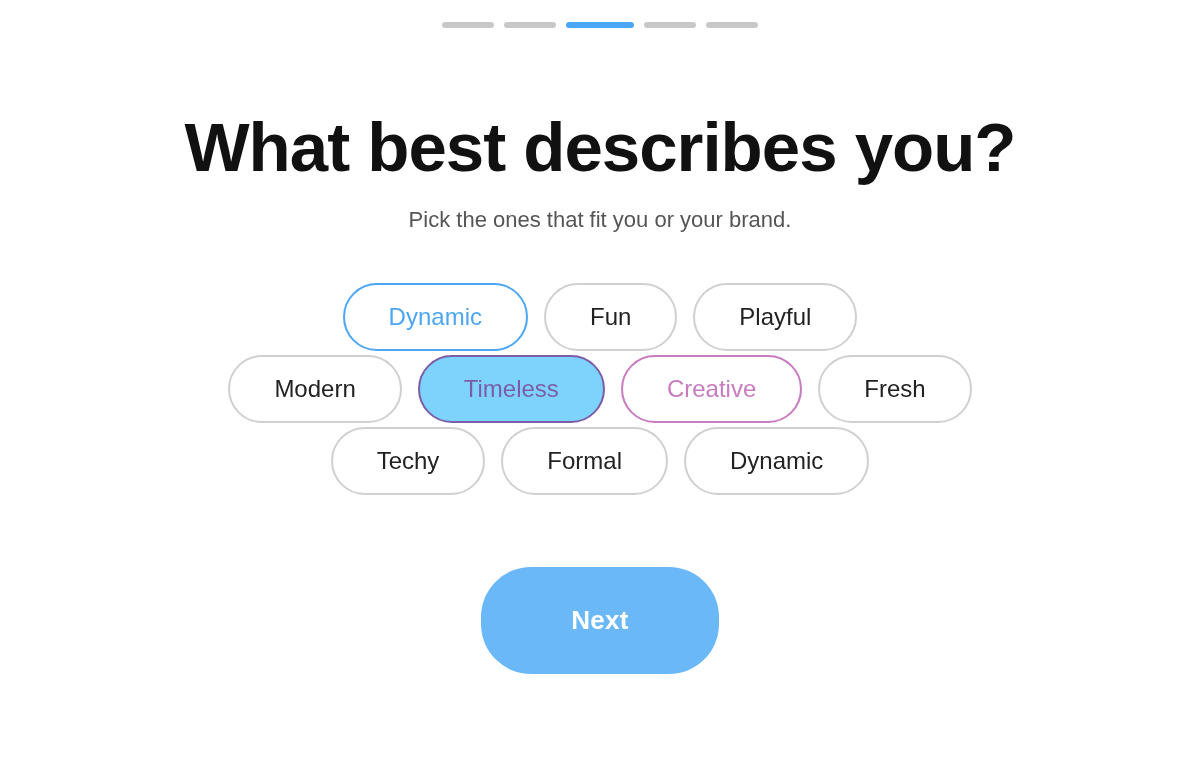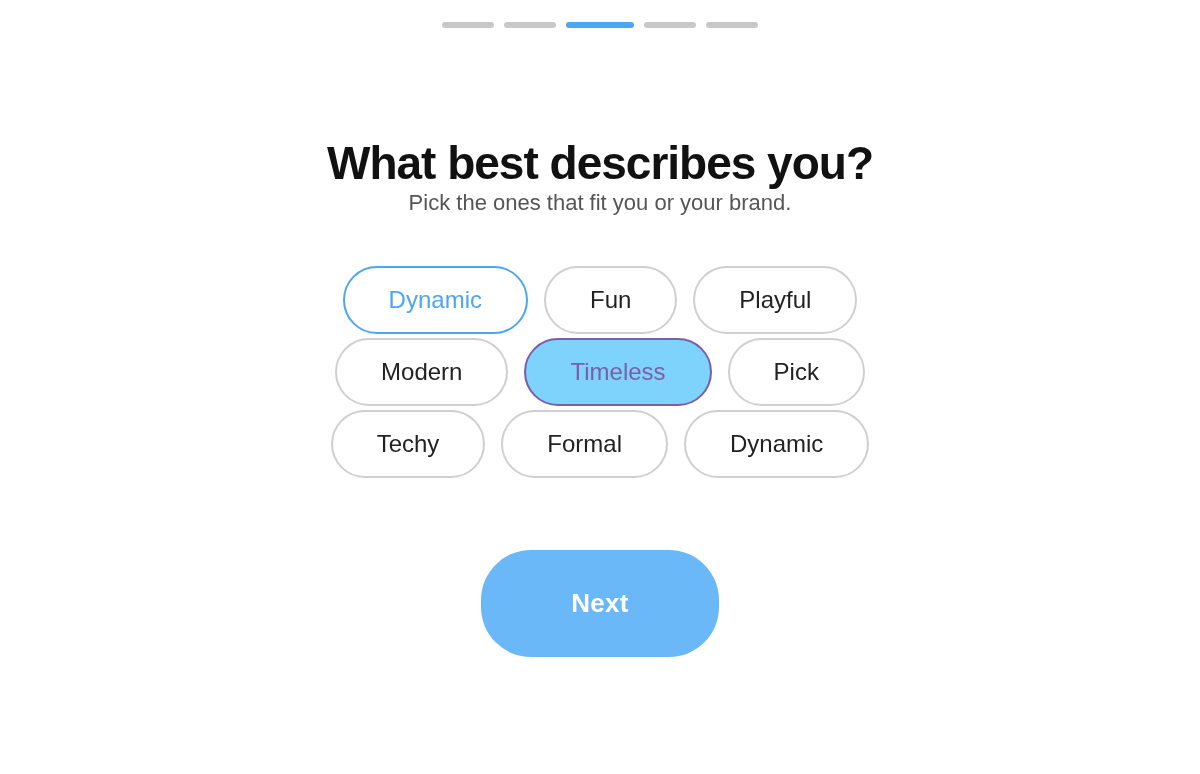--- a/index.html
+++ b/index.html
@@ -37,31 +37,32 @@
       background: #c8c8c8;
     }
 
     .step.active {
       width: 68px;
       background: #4da6f5;
     }
 
     
     .main-title {
-      font-size: 46px;
+      font-size: 69px;
       font-weight: 900;
       color: #111111;
-      margin-top: 108px;
+      margin-top: 80px;
       text-align: left;
       letter-spacing: -1px;
     }
 
     .subtitle {
       font-size: 22px;
       color: #555555;
+      margin-top: 20px;
       text-align: center;
       font-weight: 400;
     }
 
     
     .options-container {
       margin-top: 50px;
       display: flex;
       flex-direction: column;
       align-items: center;
@@ -146,21 +147,22 @@
 
   <div class="options-row">
     <button class="option-pill selected-blue">Dynamic</button>
     <button class="option-pill unselected">Fun</button>
     <button class="option-pill unselected">Playful</button>
   </div>
 
   <div class="options-row">
     <button class="option-pill unselected">Modern</button>
     <button class="option-pill selected-purple">Timeless</button>
-    <button class="option-pill unselected">Pick</button>
+    <button class="option-pill selected-pink">Creative</button>
+    <button class="option-pill unselected">Fresh</button>
   </div>
 
   <div class="options-row">
     <button class="option-pill unselected">Techy</button>
     <button class="option-pill unselected">Formal</button>
     <button class="option-pill unselected">Dynamic</button>
   </div>
 </div>
 
 <button class="next-button">Next</button>

